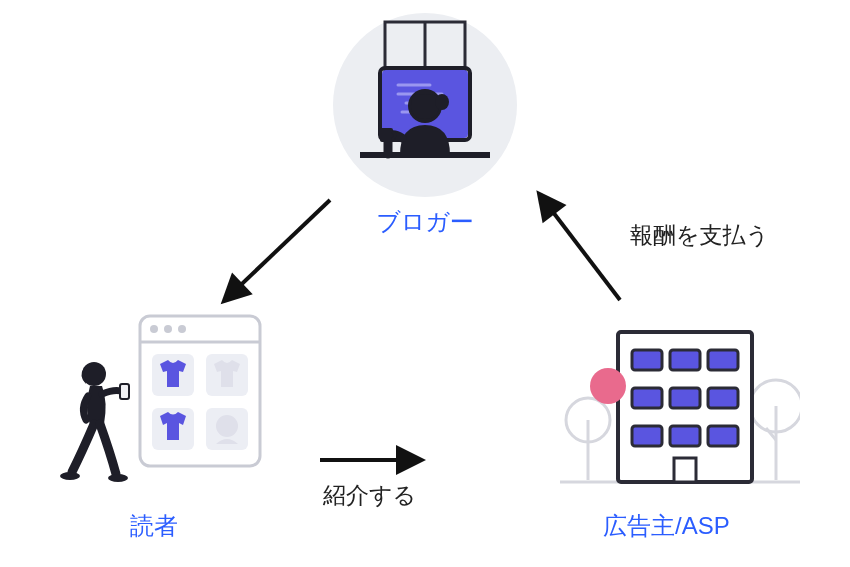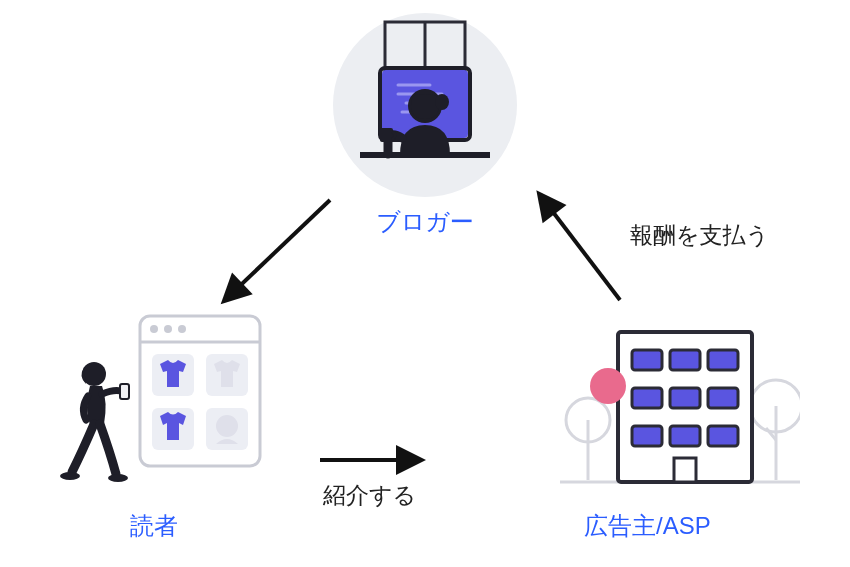--- a/index.html
+++ b/index.html
@@ -133,21 +133,21 @@
       <rect x="72" y="116" width="30" height="20" rx="3"></rect>
       <rect x="110" y="116" width="30" height="20" rx="3"></rect>
       <rect x="148" y="116" width="30" height="20" rx="3"></rect>
     </g>
 
     <rect x="114" y="148" width="22" height="24" fill="#fff" stroke="#2b2b36" stroke-width="3"></rect>
 
     <circle cx="48" cy="76" r="18" fill="#e96a8d"></circle>
   </svg>
 </div>
-<div class="node-label" style="left:584px;top:510px">
+<div class="node-label" style="left:603px;top:510px">
   <span>広告主/ASP</span>
 </div>
 
 <svg class="illus" width="850" height="567" style="left:0;top:0;pointer-events:none">
   <defs>
     <marker id="ah" viewBox="0 0 12 12" refX="9" refY="6" markerWidth="9" markerHeight="9" orient="auto-start-reverse">
       <path d="M1 1 L11 6 L1 11 z" fill="#111"></path>
     </marker>
   </defs>
 

